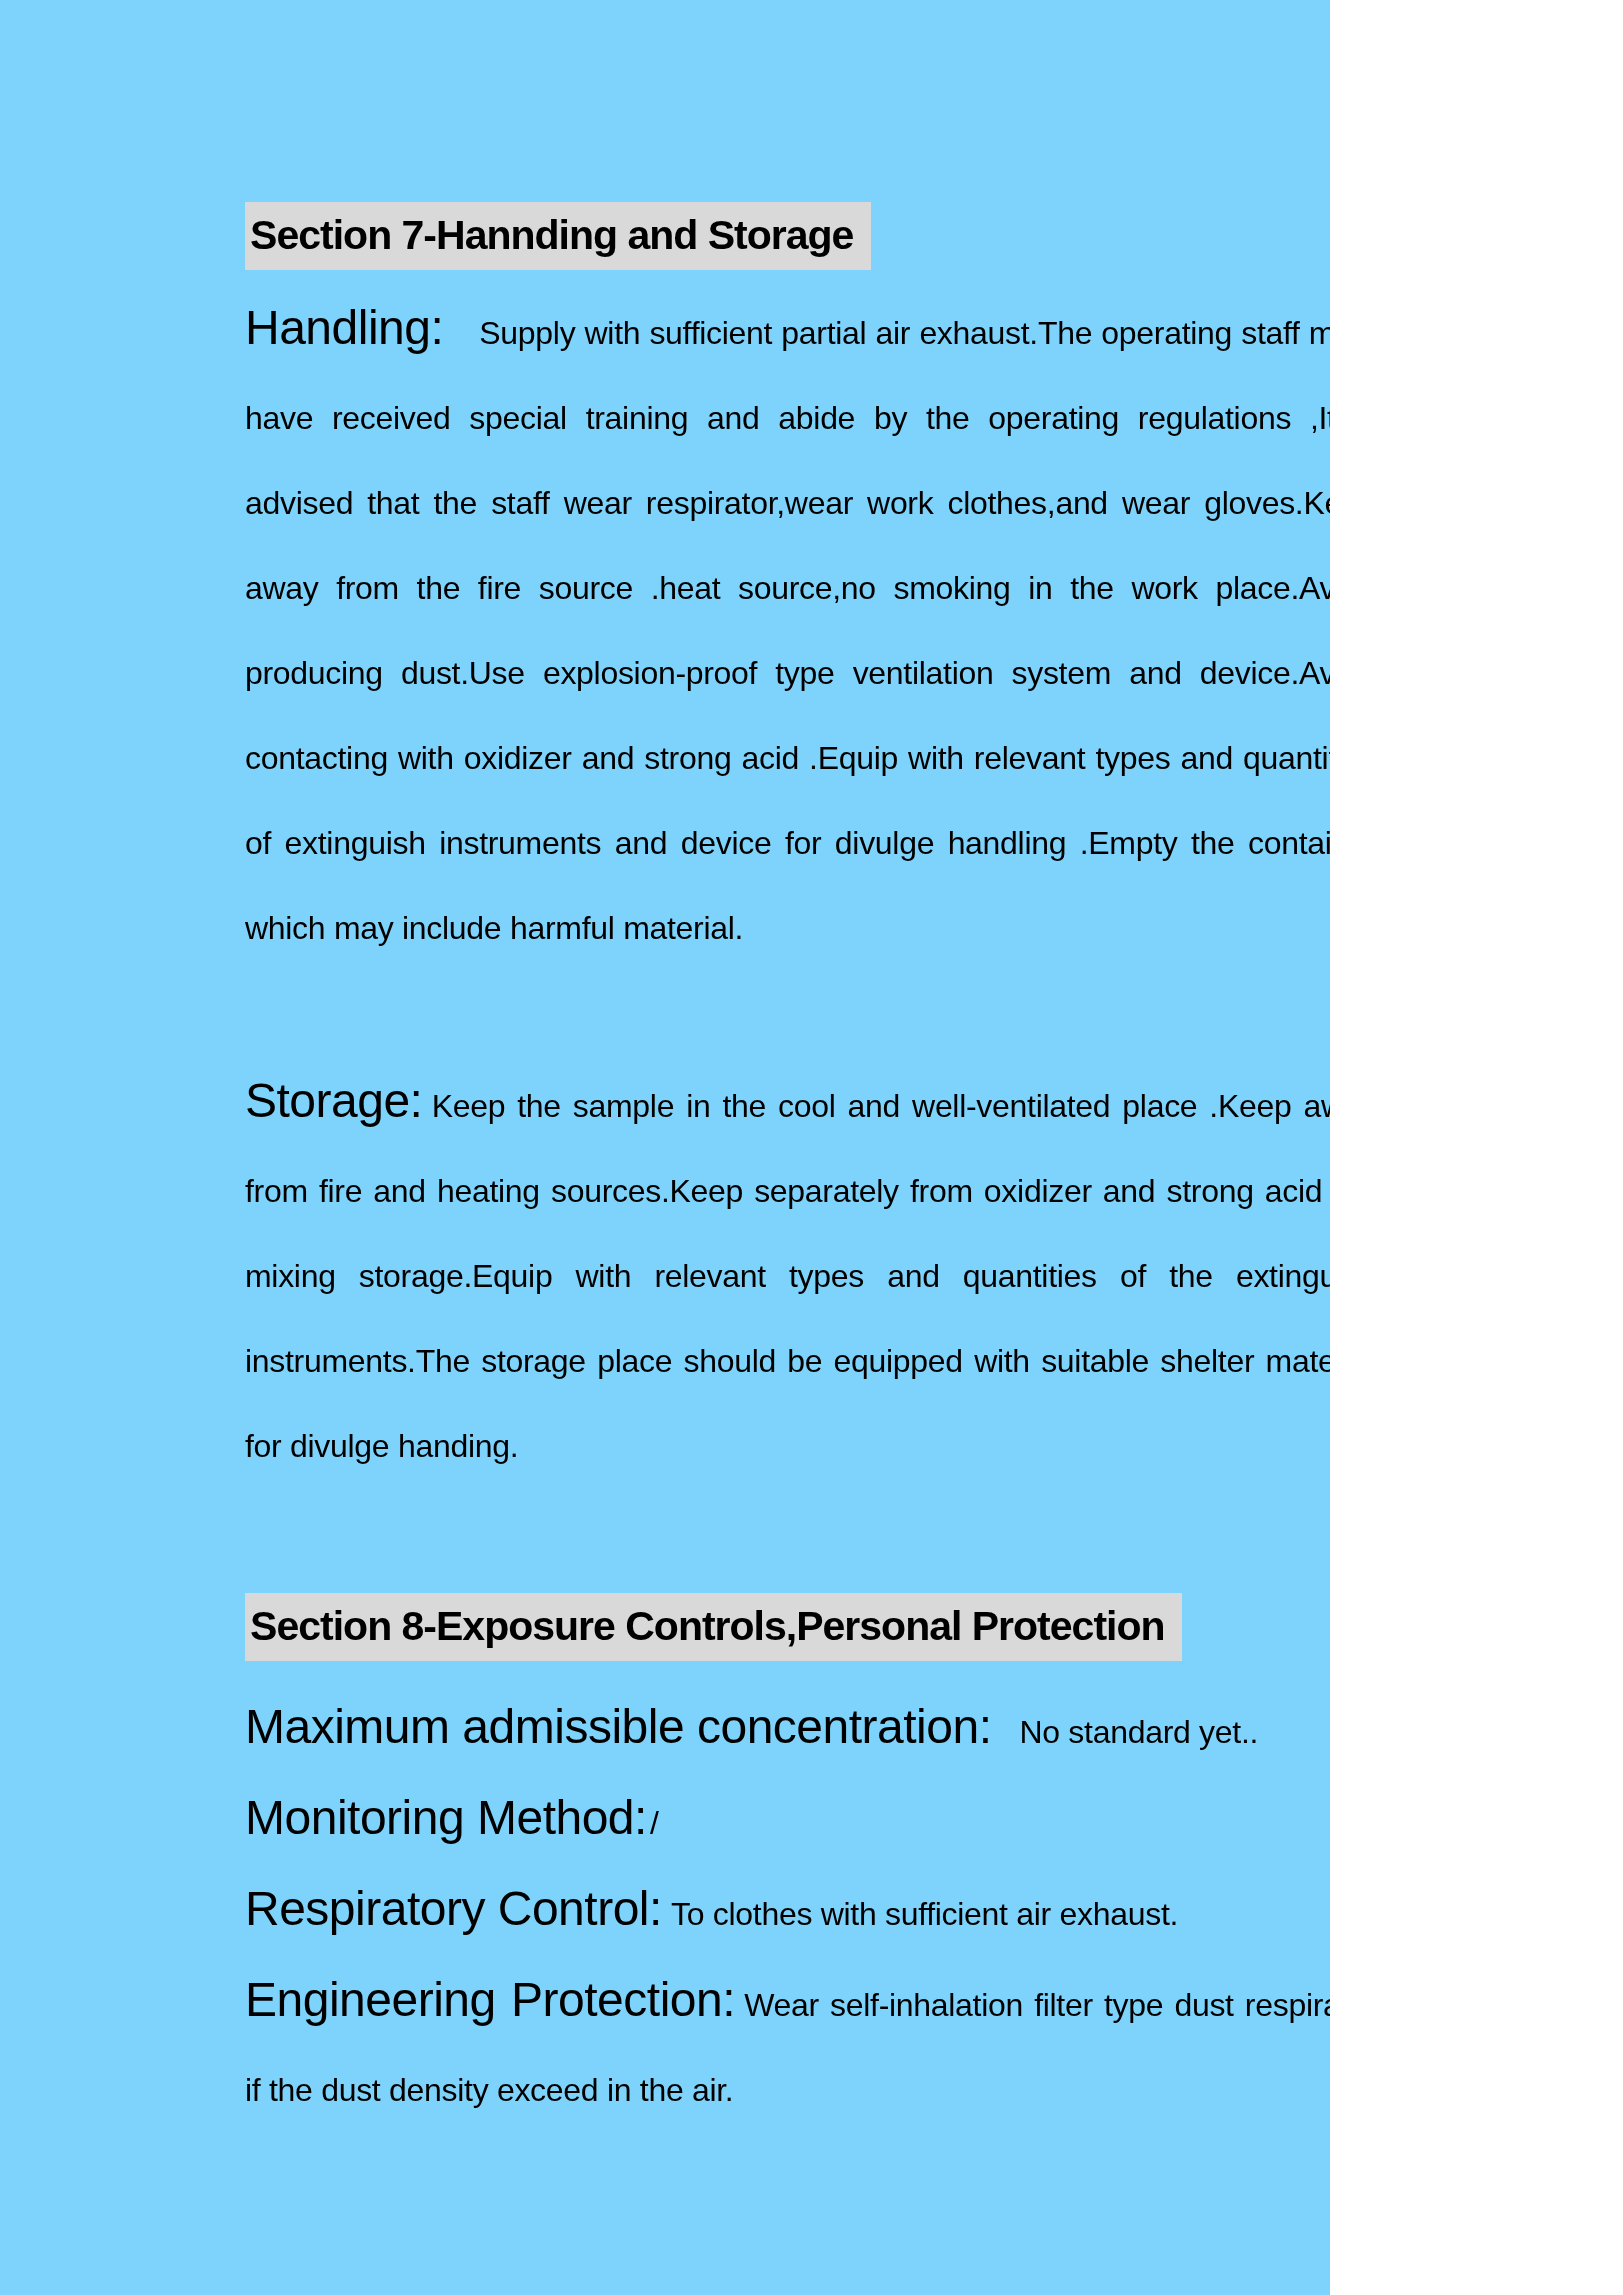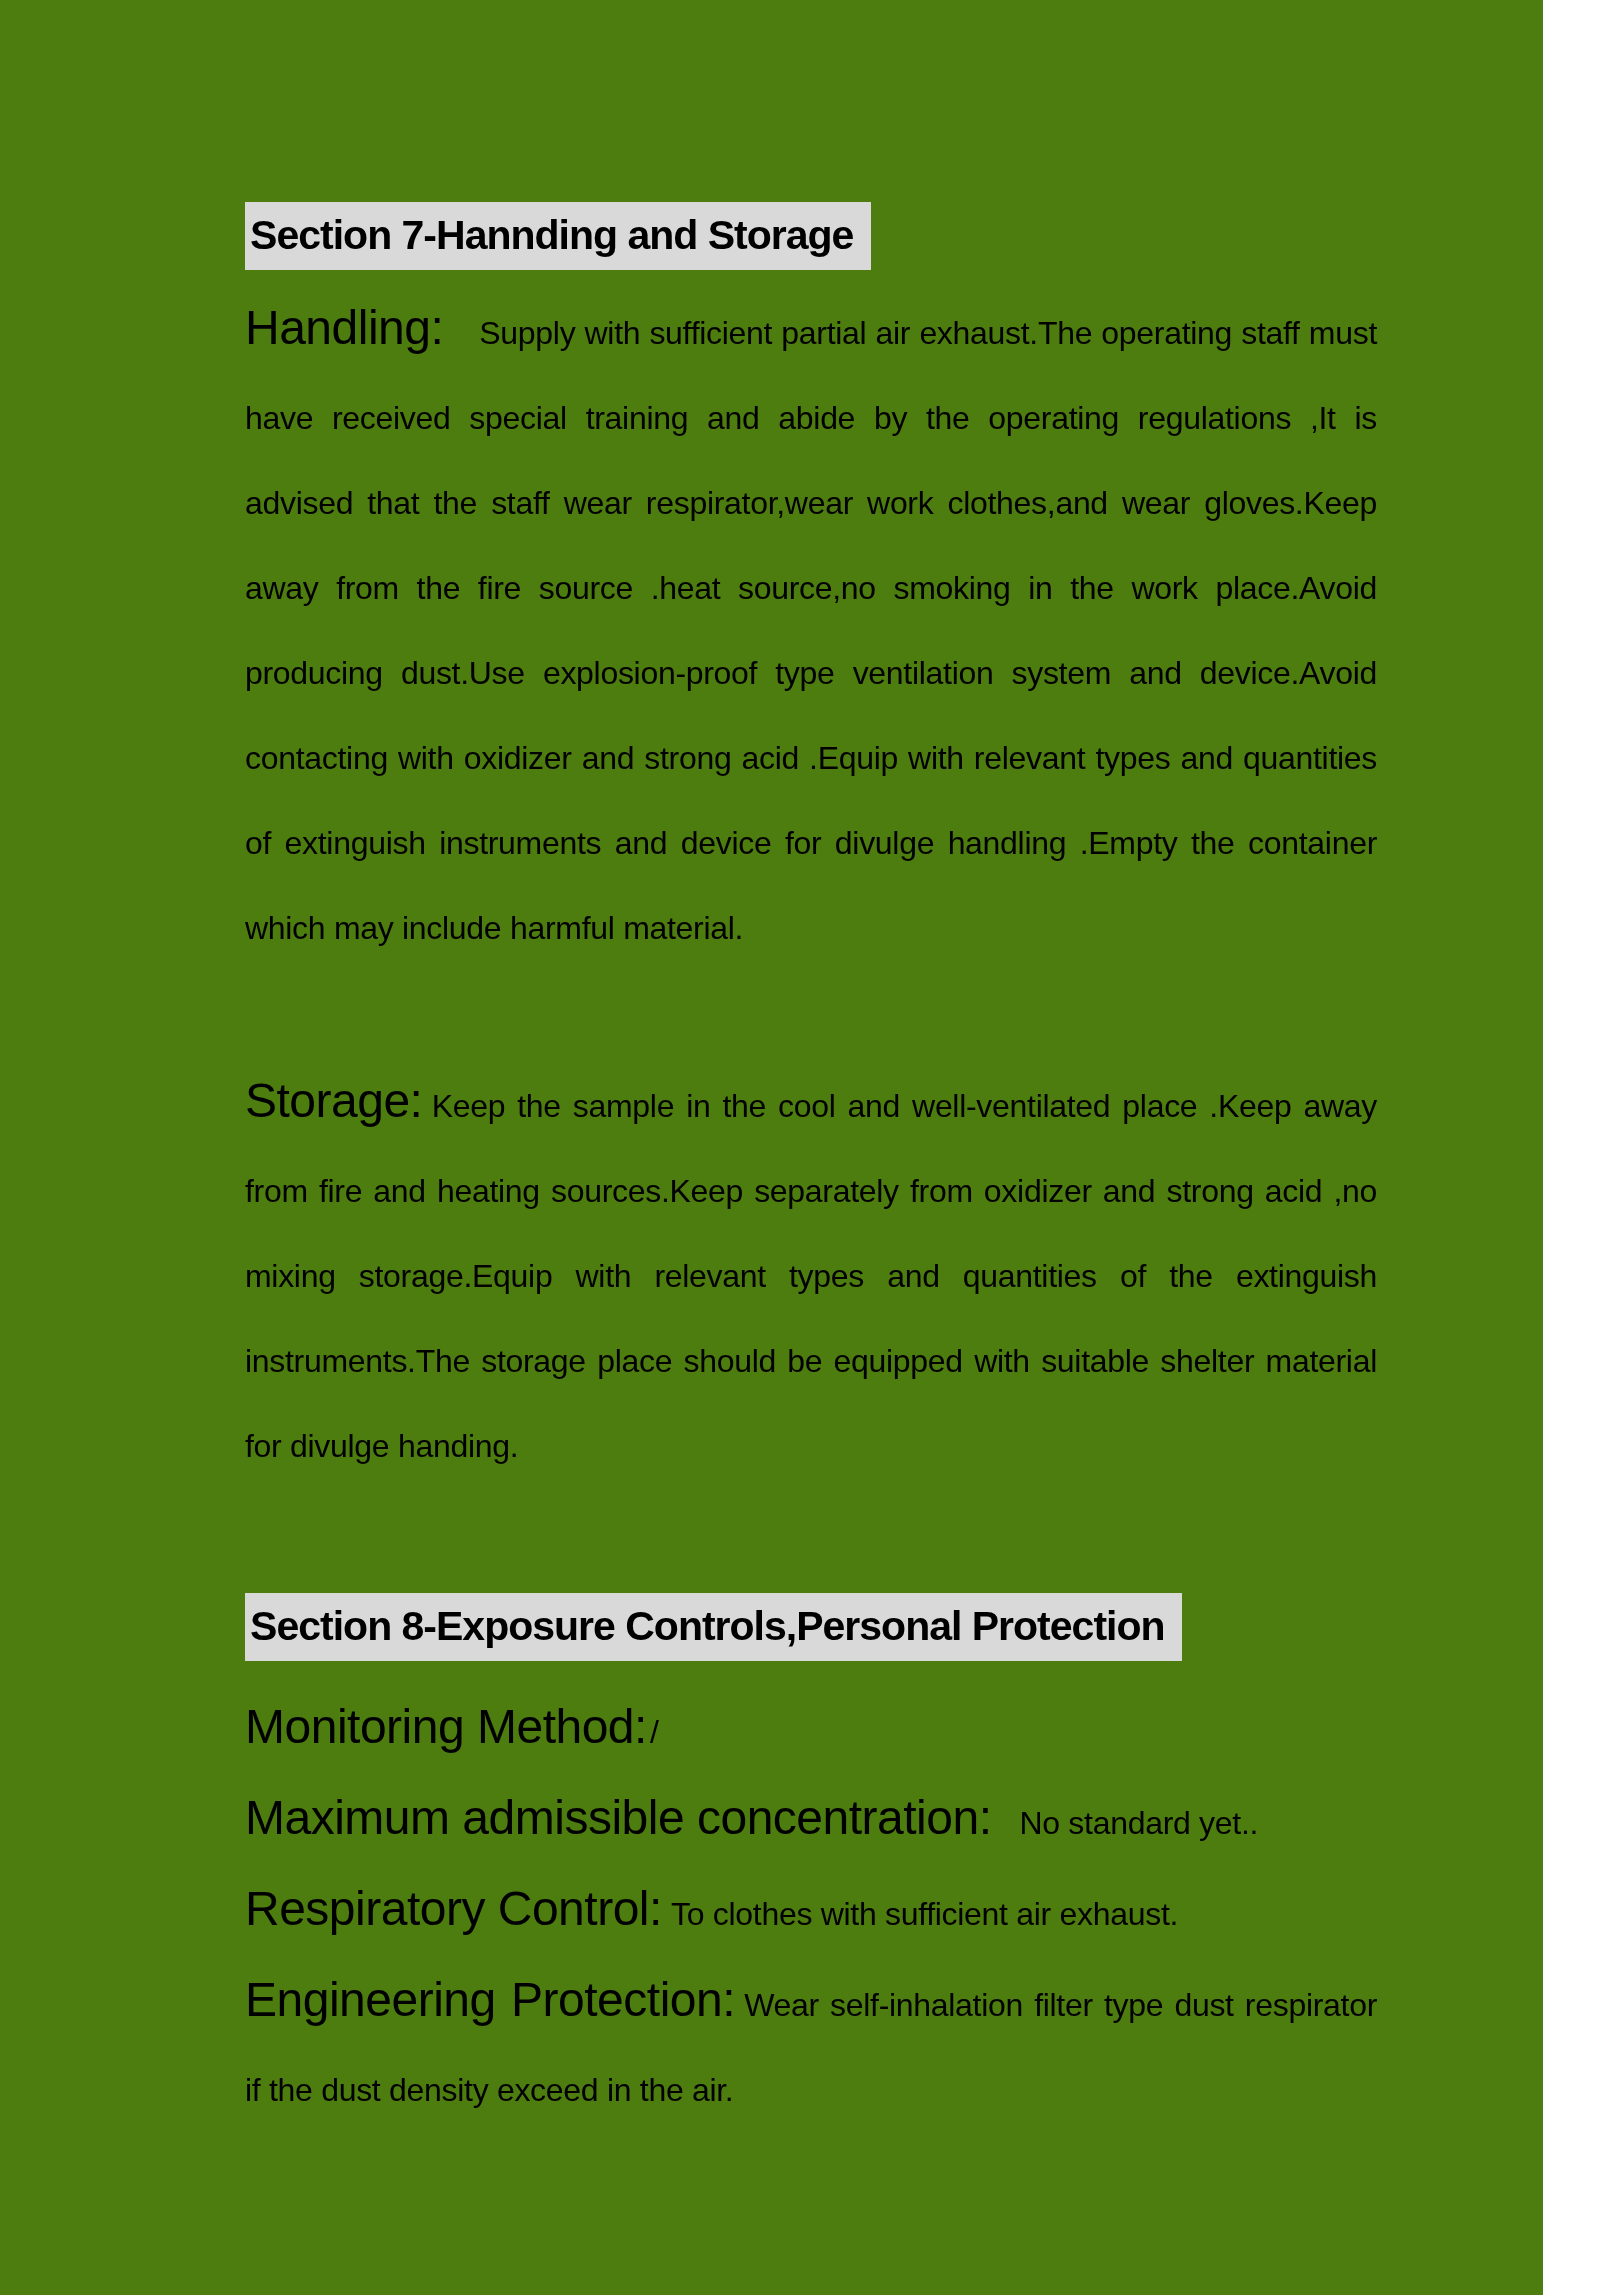--- a/index.html
+++ b/index.html
@@ -3,23 +3,23 @@
 <meta charset="utf-8">
 <style>
   html, body { margin: 0; padding: 0; }
   body {
     width: 1623px;
     height: 2295px;
     background: #ffffff;
   }
   .page {
     position: relative;
-    width: 1543px;
+    width: 1330px;
     height: 2295px;
-    background: #4d7c0f;
+    background: #7dd3fc;
     color: #000000;
     font-family: "Liberation Sans", "DejaVu Sans", sans-serif;
     overflow: hidden;
   }
   .content {
     position: absolute;
     left: 245px;
     top: 202px;
     width: 1132px;
   }
@@ -77,23 +77,23 @@
     <h1 class="section-heading">Section 7-Hannding and Storage</h1>
 
     <p class="body-para justified"><strong class="label gap-xl">Handling:</strong><span>Supply with sufficient partial air exhaust.The operating staff must have received special training and abide by the operating regulations ,It is advised that the staff wear respirator,wear work clothes,and wear gloves.Keep away from the fire source .heat source,no smoking in the work place.Avoid producing dust.Use explosion-proof type ventilation system and device.Avoid contacting with oxidizer and strong acid .Equip with relevant types and quantities of extinguish instruments and device for divulge handling .Empty the container which may include harmful material.</span></p>
 
     <p class="body-para justified storage-para"><strong class="label gap-sm">Storage:</strong><span>Keep the sample in the cool and well-ventilated place .Keep away from fire and heating sources.Keep separately from oxidizer and strong acid ,no mixing storage.Equip with relevant types and quantities of the extinguish instruments.The storage place should be equipped with suitable shelter material for divulge handing.</span></p>
 
     <h1 class="section-heading section8">Section 8-Exposure Controls,Personal Protection</h1>
 
     <div class="items">
 
+      <p class="item-line"><strong class="label gap-lg">Maximum admissible concentration:</strong><span>No standard yet..</span></p>
+
       <p class="item-line"><strong class="label gap-xs">Monitoring Method:</strong><span>/</span></p>
-
-      <p class="item-line"><strong class="label gap-lg">Maximum admissible concentration:</strong><span>No standard yet..</span></p>
 
       <p class="item-line"><strong class="label gap-sm">Respiratory Control:</strong><span>To clothes with sufficient air exhaust.</span></p>
 
       <p class="item-line justified"><strong class="label gap-sm">Engineering Protection:</strong><span>Wear self-inhalation filter type dust respirator if the dust density exceed in the air.</span></p>
 
     </div>
   </div>
 </div>
 
 

